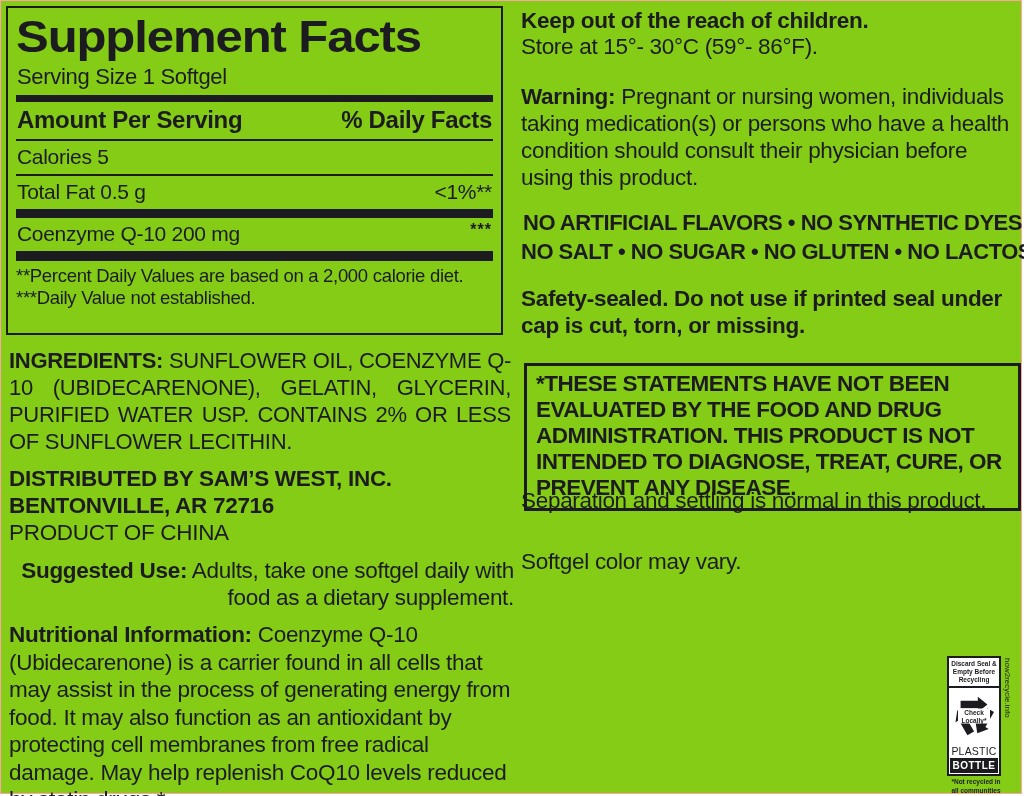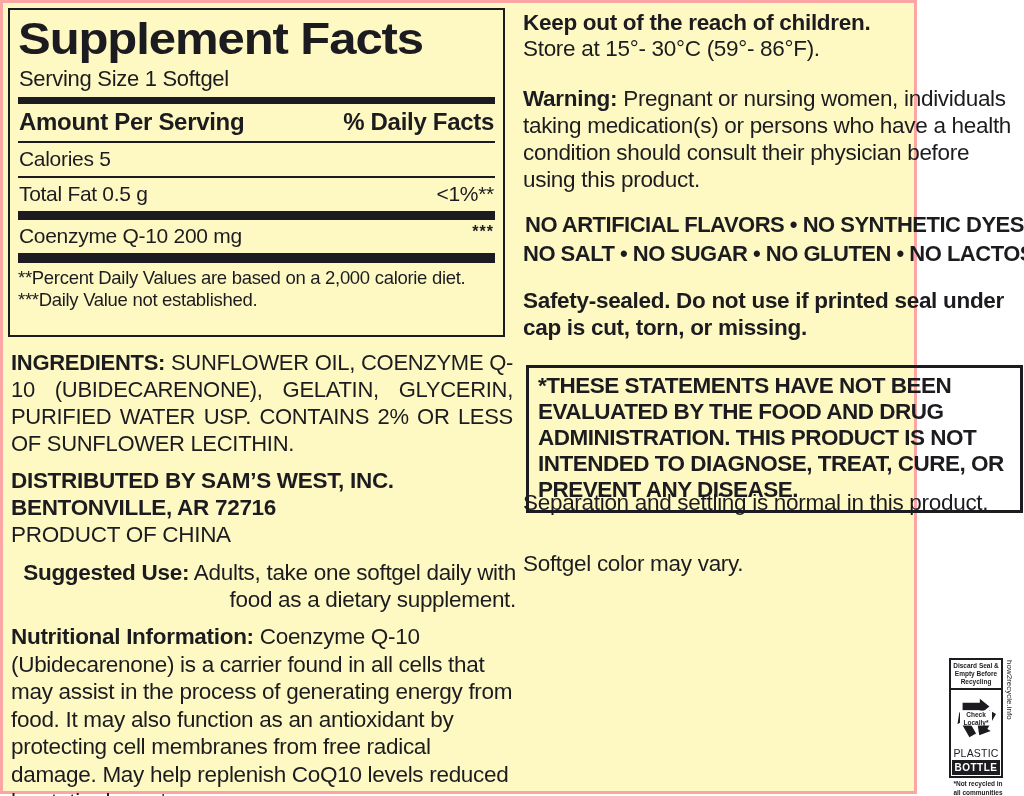--- a/index.html
+++ b/index.html
@@ -3,21 +3,21 @@
 <meta charset="utf-8">
 <style>
   * { margin:0; padding:0; box-sizing:border-box; }
   html,body { width:1024px; height:796px; background:#ffffff; }
   body {
     font-family:"Liberation Sans","DejaVu Sans",sans-serif;
     color:#1c1c20;
     letter-spacing:-0.3px;
     overflow:hidden;
   }
-  .page { position:relative; width:917px; height:794px; border:3px solid #fca5a5; background:#fef9c3; }
+  .page { position:relative; width:1022px; height:794px; border:1px solid #fca5a5; background:#84cc16; }
 
   
   .sf-panel {
     position:absolute; left:5px; top:5px; width:497px; height:329px;
     border:2px solid #1c1c20; padding:4px 8px 0 8px;
   }
   .sf-title {
     font-size:45px; font-weight:bold; letter-spacing:-1px;
     transform:scaleX(1.09); transform-origin:left center;
     white-space:nowrap; line-height:1.1;

